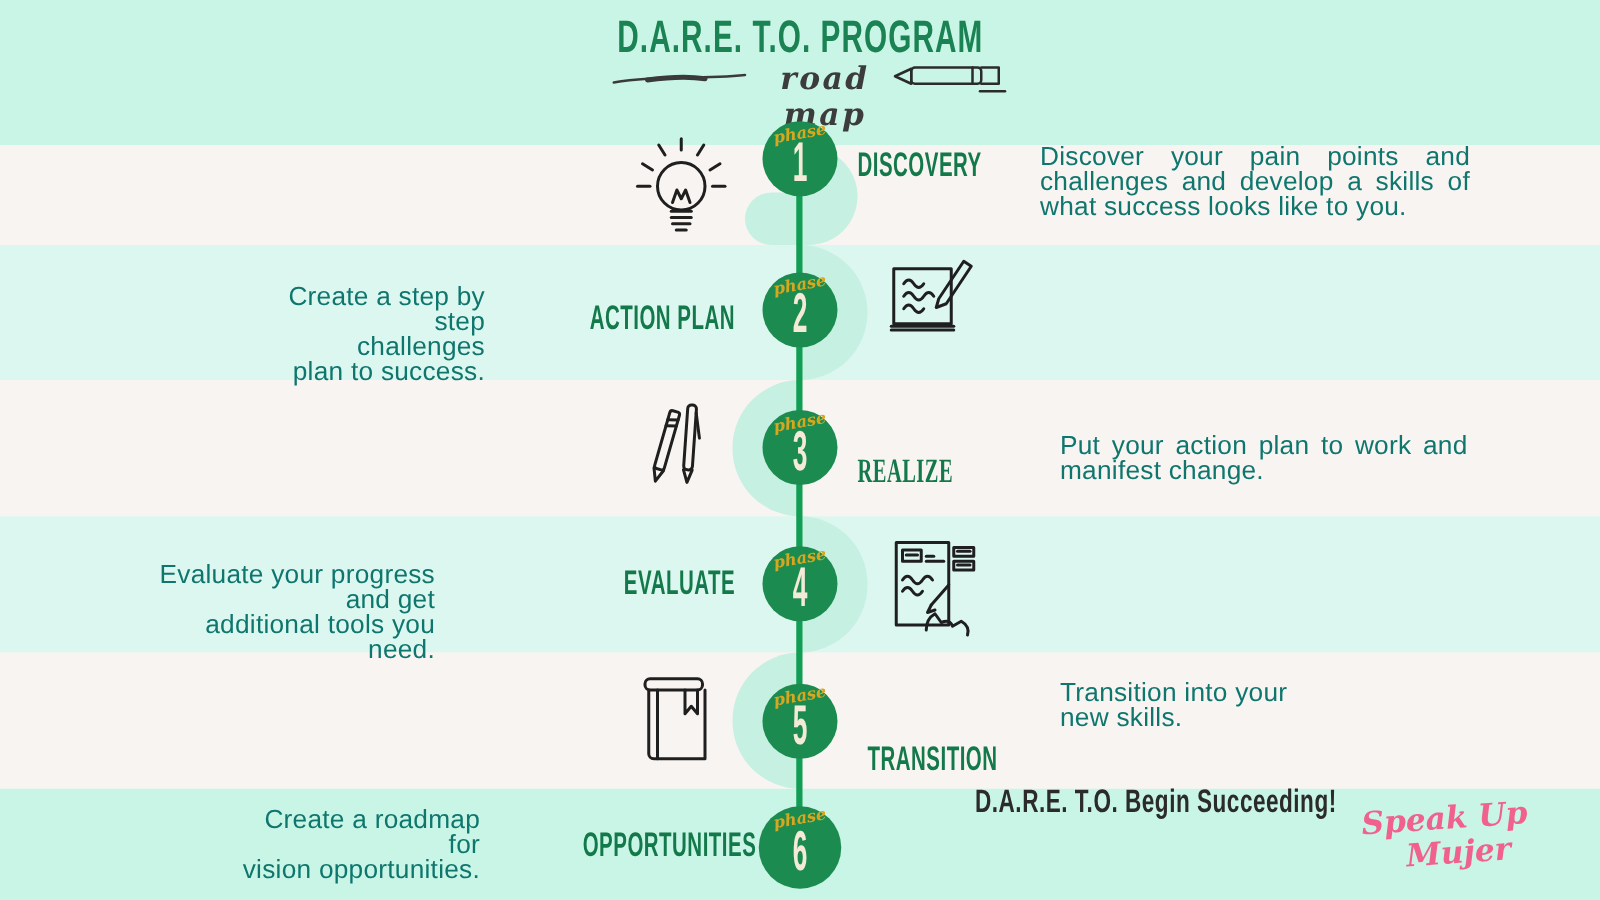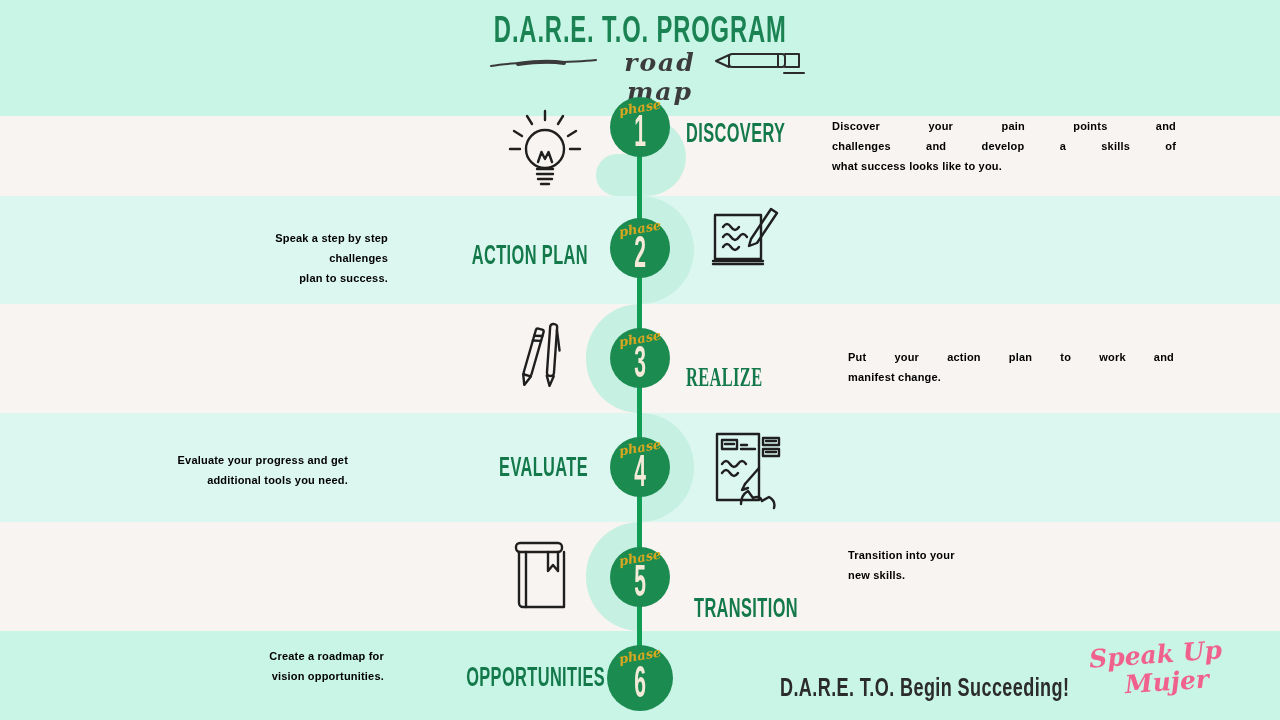--- a/index.html
+++ b/index.html
@@ -53,36 +53,36 @@
   .plabel.rgt span{transform-origin:left center;}
   .plabel.lft{text-align:right;}
   .plabel.lft span{transform-origin:right center;}
   .lab1{left:686px;top:121px;}
   .lab2{left:380px;width:208px;top:243px;}
   .lab3{left:686px;top:365px;font-family:Liberation Serif, serif;}
   .lab4{left:380px;width:208px;top:455px;}
   .lab5{left:694px;top:559px;margin-top:37px;}
   .lab6{left:380px;width:225px;top:665px;}
   
-  .desc{position:absolute;z-index:4;font-size:11px;line-height:20px;color:#000000;
-        letter-spacing:0.2px;font-weight:bold;}
+  .desc{position:absolute;z-index:4;font-size:21px;line-height:20px;color:#0f766e;
+        letter-spacing:0.2px;}
   .desc .j{text-align:justify;text-align-last:justify;}
   .desc.ralign{text-align:right;}
   .d1{left:832px;top:116px;width:344px;}
   .d2{left:198px;top:228px;width:190px;}
   .d3{left:848px;top:347px;width:326px;}
   .d4{left:108px;top:450px;width:240px;}
   .d5{left:848px;top:545px;width:210px;}
   .d6{left:188px;top:646px;width:196px;}
   
   .icon{position:absolute;z-index:4;}
   .icon svg{stroke:#1f1f1f;fill:none;stroke-width:2.4;stroke-linecap:round;
             stroke-linejoin:round;}
   
-  .tagline{position:absolute;left:780px;top:675px;z-index:4;white-space:nowrap;text-align:right;}
+  .tagline{position:absolute;left:780px;top:628px;z-index:4;white-space:nowrap;text-align:right;}
   .tagline span{display:inline-block;font-size:22px;font-weight:bold;color:#2b2b2b;
         letter-spacing:0.5px;transform:scale(0.82,1.18);transform-origin:left center;}
   .brand{position:absolute;left:1090px;top:641px;z-index:4;transform:rotate(-4deg);
         font-family:"DejaVu Serif",serif;font-style:italic;font-weight:bold;
         color:#f0618e;line-height:28px;font-size:25px;}
   .brand .l2{margin-left:34px;}
 </style>
 </head>
 <body>
 
@@ -154,21 +154,21 @@
   <div class="plabel lft lab4"><span>EVALUATE</span></div>
   <div class="plabel rgt lab5"><span>TRANSITION</span></div>
   <div class="plabel lft lab6"><span>OPPORTUNITIES</span></div>
 
   <div class="desc d1">
     <div class="j">Discover your pain points and</div>
     <div class="j">challenges and develop a skills of</div>
     <div>what success looks like to you.</div>
   </div>
   <div class="desc ralign d2">
-    <div>Speak a step by step</div>
+    <div>Create a step by step</div>
     <div>challenges</div>
     <div>plan to success.</div>
   </div>
   <div class="desc d3">
     <div class="j">Put your action plan to work and</div>
     <div>manifest change.</div>
   </div>
   <div class="desc ralign d4">
     <div>Evaluate your progress and get</div>
     <div>additional tools you need.</div>

